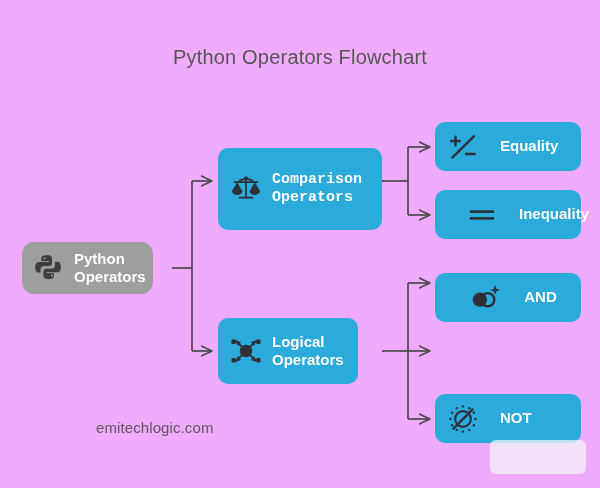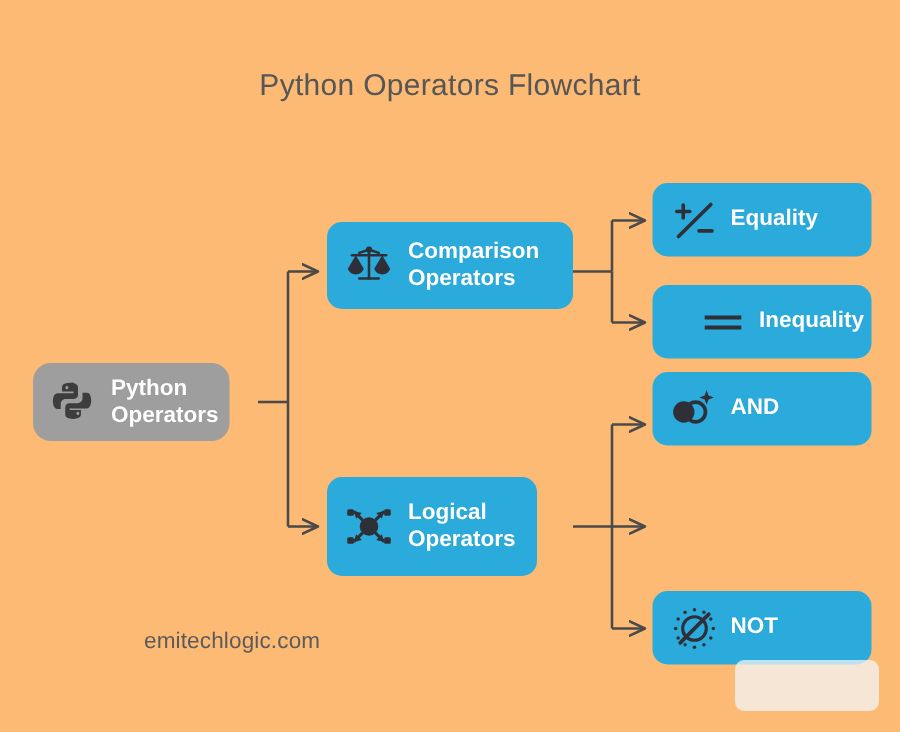--- a/index.html
+++ b/index.html
@@ -4,21 +4,21 @@
 <style>
   html, body {
     margin: 0;
     padding: 0;
     background: #ffffff;
   }
   #canvas {
     position: relative;
     width: 600px;
     height: 488px;
-    background: #fdba74;
+    background: #f0abfc;
     overflow: hidden;
     font-family: "Liberation Sans", sans-serif;
   }
 
   
   #chart-title {
     position: absolute;
     left: 0;
     top: 46px;
     width: 600px;
@@ -74,38 +74,39 @@
   }
 
   #node-root {
     left: 22px;  top: 242px;  width: 131px; height: 52px;
     background: #9e9e9e;
     border-radius: 12px;
   }
   #node-root .node-label { font-size: 15px; }
 
   #node-comparison {
-    left: 218px; top: 148px; width: 164px; height: 58px;
+    left: 218px; top: 148px; width: 164px; height: 82px;
     background: #2aabdc;
+    font-family: Liberation Mono, monospace;
   }
   #node-logical {
     left: 218px; top: 318px; width: 140px; height: 66px;
     background: #2aabdc;
   }
 
   .leaf {
     left: 435px; width: 146px; height: 49px;
     background: #2aabdc;
     border-radius: 10px;
     padding-left: 13px;
   }
-  .leaf .node-label { font-size: 15px; margin-left: 9px; }
+  .leaf .node-label { font-size: 15px; margin-left: 22px; }
   #node-equality   { top: 122px; }
   #node-inequality { top: 190px; padding-left: 32px; }
-  #node-and        { top: 248px; }
+  #node-and        { top: 273px; justify-content: center; }
   #node-or         { top: 326px; }
   #node-not        { top: 394px; }
 
   
   #connectors {
     position: absolute;
     left: 0; top: 0;
     width: 600px; height: 488px;
     pointer-events: none;
   }

